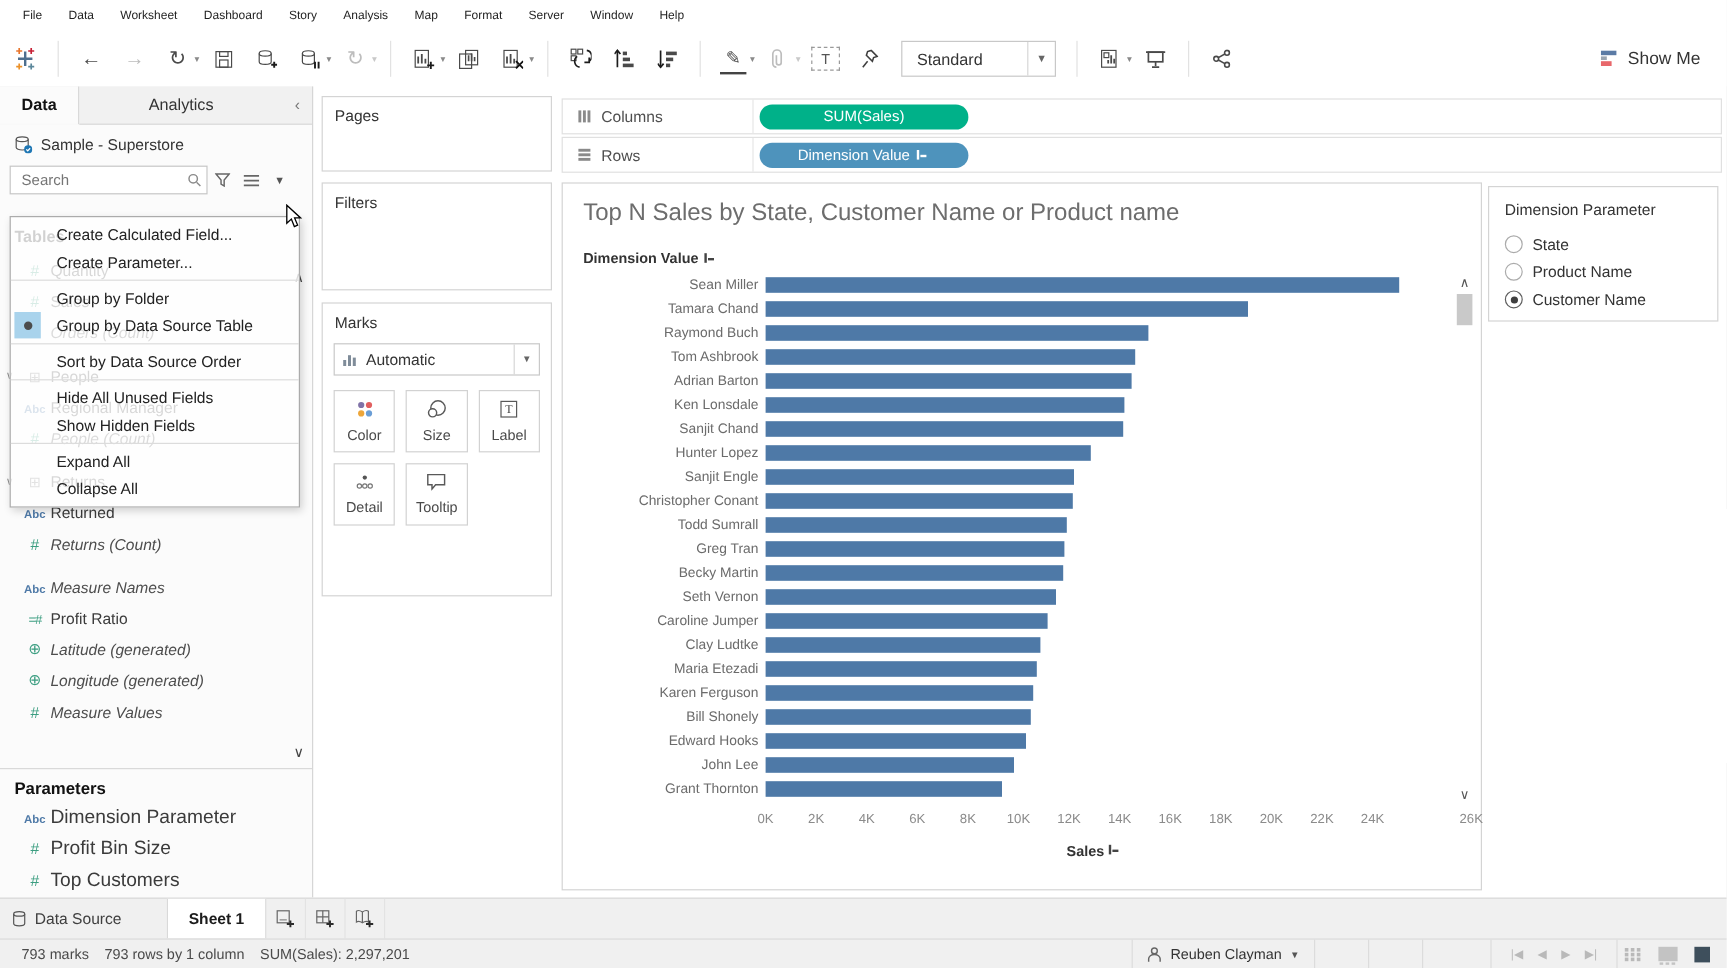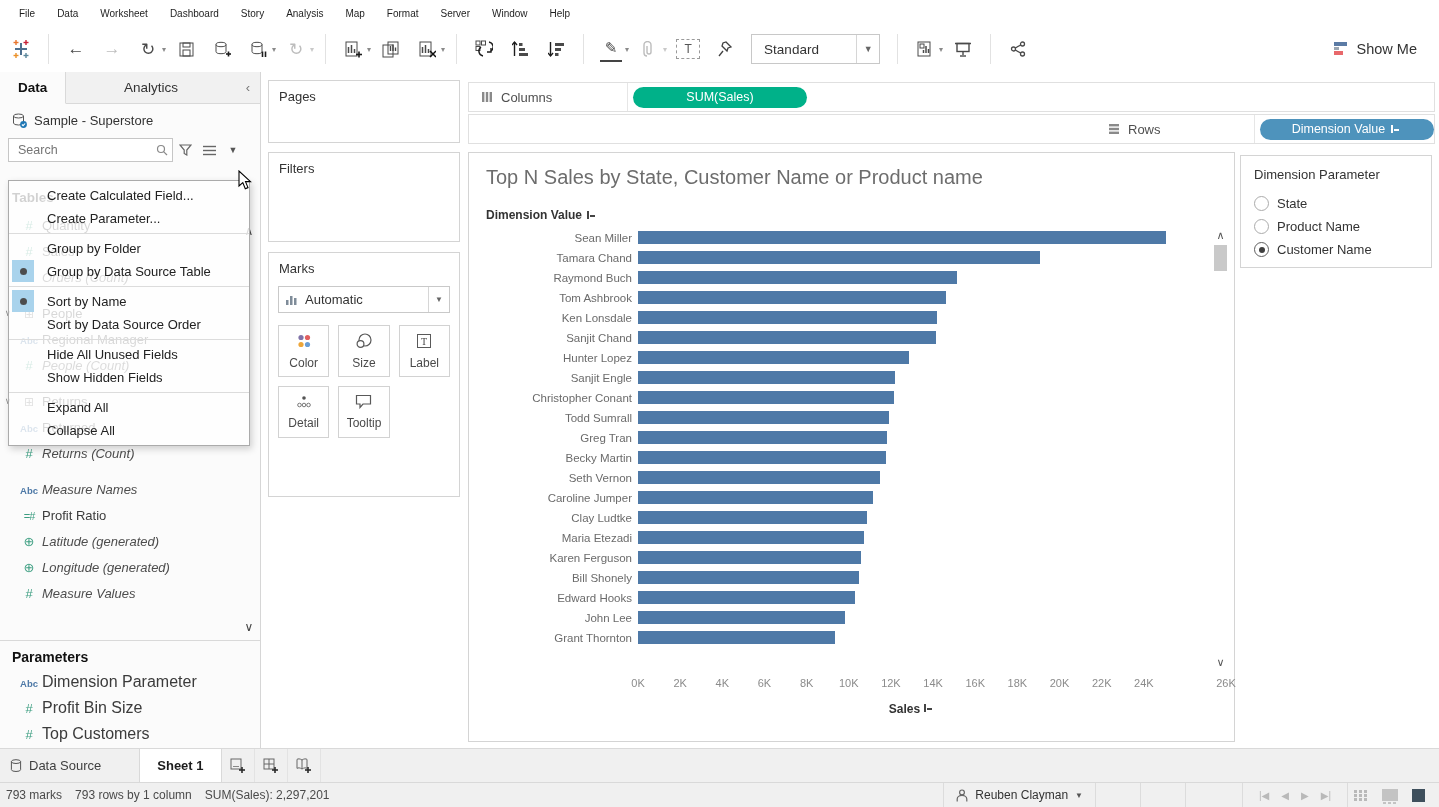--- a/index.html
+++ b/index.html
@@ -63,21 +63,21 @@
   #card-filters{left:268px;top:152px;width:190px;height:88px;}
   #card-marks{left:268px;top:252px;width:190px;height:243px;}
   .marktype{margin:2px 9px 0 9px;height:25px;border:1px solid #c9c9c9;display:flex;align-items:center;background:#fff;}
   .marktype .mtxt{flex:1;font-size:13px;color:#333;padding-left:6px;}
   .marktype .mcaret{border-left:1px solid #d6d6d6;width:20px;height:100%;display:flex;align-items:center;justify-content:center;font-size:8px;color:#666;}
   .markbtns{display:grid;grid-template-columns:repeat(3,1fr);gap:9px;margin:12px 9px;}
   .mbtn{border:1px solid #d2d2d2;height:50px;background:#fff;display:flex;flex-direction:column;
         align-items:center;justify-content:center;gap:4px;font-size:12px;color:#4a4a4a;}
   
   .shelf{position:absolute;left:468px;width:965px;height:28px;border:1px solid #e0e0e0;background:#fff;display:flex;align-items:center;}
-  #shelf-columns{top:82px;} #shelf-rows{top:114px;justify-content:flex-end;}
+  #shelf-columns{top:82px;} #shelf-rows{top:114px;}
   .shelf .slabel{display:flex;align-items:center;gap:8px;width:146px;padding-left:12px;font-size:13px;color:#4f4f4f;flex:none;}
   .shelf .sdiv{width:1px;height:28px;background:#e6e6e6;margin-right:5px;}
   .pill{height:21px;border-radius:10.5px;padding:0 12px;display:flex;align-items:center;justify-content:center;
         gap:6px;color:#fff;font-size:12.5px;min-width:150px;}
   
   .sorticon{display:inline-block;width:11px;height:10px;position:relative;}
   .sorticon i{position:absolute;left:3px;height:2px;background:#444;}
   .sorticon i:nth-child(1){top:1px;width:8px;} .sorticon i:nth-child(2){top:5px;width:5px;}
   .sorticon b{position:absolute;left:0;top:1px;width:2px;height:8px;background:#444;}
   .sorticon.white i,.sorticon.white b{background:#fff;}
@@ -106,21 +106,21 @@
   .radio{width:13px;height:13px;border-radius:50%;border:1px solid #ababab;background:#fff;display:flex;align-items:center;justify-content:center;flex:none;}
   .pc-opt.sel .radio{border-color:#5f5f5f;}
   .pc-opt.sel .radio i{width:6px;height:6px;border-radius:50%;background:#3f3f3f;}
   
   .sheetstrip{position:absolute;left:0;right:0;bottom:25px;height:33px;background:#f0f0f0;border-top:1px solid #d9d9d9;display:flex;align-items:stretch;}
   .tab-ds{display:flex;align-items:center;gap:7px;padding:0 38px 0 10px;font-size:13px;color:#3f3f3f;}
   .tab-sheet{display:flex;align-items:center;padding:0 17px;font-size:13px;font-weight:bold;color:#1c1c1c;
              background:#fff;border-left:1px solid #d9d9d9;border-right:1px solid #d9d9d9;}
   .newtab{width:32px;display:flex;align-items:center;justify-content:center;border-right:1px solid #e3e3e3;color:#555;}
   .statusbar{position:absolute;left:0;right:0;bottom:0;height:24px;background:#f0f0f0;border-top:1px solid #d9d9d9;
-             display:flex;align-items:center;font-size:12px;color:#4a4a4a;}
+             display:flex;align-items:center;font-size:12px;color:#4a4a4a;padding-left:12px;}
   .sb-item{margin-left:13px;white-space:nowrap;} .sb-item.first{margin-left:6px;}
   .sb-right{margin-left:auto;display:flex;align-items:center;height:100%;}
   .userbox{display:flex;align-items:center;gap:7px;height:100%;padding:0 12px;border-left:1px solid #dcdcdc;border-right:1px solid #dcdcdc;color:#333;}
   .sb-cell{height:100%;width:44px;border-right:1px solid #dcdcdc;}
   .navarrows{display:flex;align-items:center;gap:12px;padding:0 16px;color:#b9b9b9;font-size:10px;}
   .viewicons{display:flex;align-items:center;gap:14px;padding:0 14px 0 6px;border-left:1px solid #dcdcdc;height:100%;}
   .darksq{width:13px;height:13px;background:#3e4f5c;}
   .griddots{display:grid;grid-template-columns:repeat(3,4px);grid-gap:1px;}
   .griddots i{width:3px;height:3px;background:#b9b9b9;}
   .film{width:16px;height:12px;background:#c3c3c3;position:relative;}
@@ -466,26 +466,20 @@
         <span>Group by Folder</span>
       </div>
       <div class="cmi">
         <span class="chk">
           <i></i>
         </span>
         <span>Group by Data Source Table</span>
       </div>
       <div class="cmsep"></div>
       <div class="cmi">
-        <span class="chk">
-          <i></i>
-        </span>
-        <span>Sort by Name</span>
-      </div>
-      <div class="cmi">
         <span>Sort by Data Source Order</span>
       </div>
       <div class="cmsep"></div>
       <div class="cmi">
         <span>Hide All Unused Fields</span>
       </div>
       <div class="cmi">
         <span>Show Hidden Fields</span>
       </div>
       <div class="cmsep"></div>
@@ -624,20 +618,26 @@
         <div class="crow">
           <span class="rlabel">Raymond Buch</span>
           <span class="plot">
             <span class="bar" style="width:58.14%;background:#4e79a7"></span>
           </span>
         </div>
         <div class="crow">
           <span class="rlabel">Tom Ashbrook</span>
           <span class="plot">
             <span class="bar" style="width:56.14%;background:#4e79a7"></span>
+          </span>
+        </div>
+        <div class="crow">
+          <span class="rlabel">Adrian Barton</span>
+          <span class="plot">
+            <span class="bar" style="width:55.67%;background:#4e79a7"></span>
           </span>
         </div>
         <div class="crow">
           <span class="rlabel">Ken Lonsdale</span>
           <span class="plot">
             <span class="bar" style="width:54.52%;background:#4e79a7"></span>
           </span>
         </div>
         <div class="crow">
           <span class="rlabel">Sanjit Chand</span>

